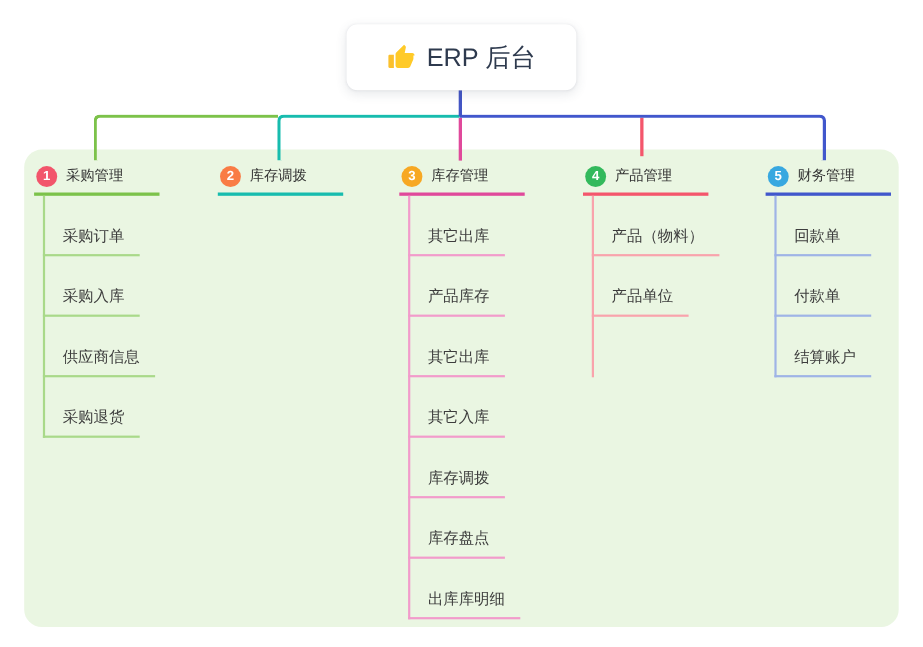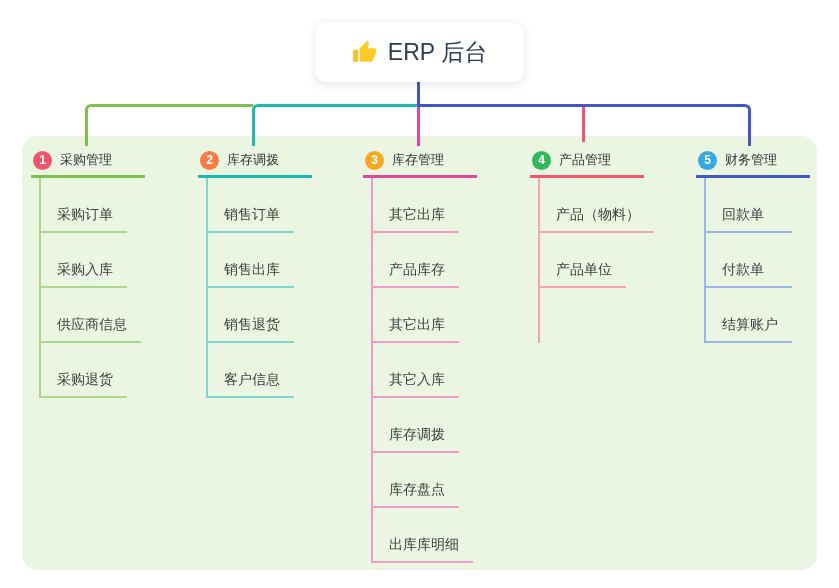--- a/index.html
+++ b/index.html
@@ -129,34 +129,20 @@
           <span>采购退货</span>
         </li>
     </ul>
   </div>
 
   <div class="col col-2">
     <div class="col-header">
       <span class="badge">2</span>
       <span class="col-title">库存调拨</span>
     </div>
-    <ul class="sub-list">
-      <li class="sub-item">
-          <span>销售订单</span>
-        </li>
-      <li class="sub-item">
-          <span>销售出库</span>
-        </li>
-      <li class="sub-item">
-          <span>销售退货</span>
-        </li>
-      <li class="sub-item">
-          <span>客户信息</span>
-        </li>
-    </ul>
   </div>
 
   <div class="col col-3">
     <div class="col-header">
       <span class="badge">3</span>
       <span class="col-title">库存管理</span>
     </div>
     <ul class="sub-list">
       <li class="sub-item">
           <span>其它出库</span>

